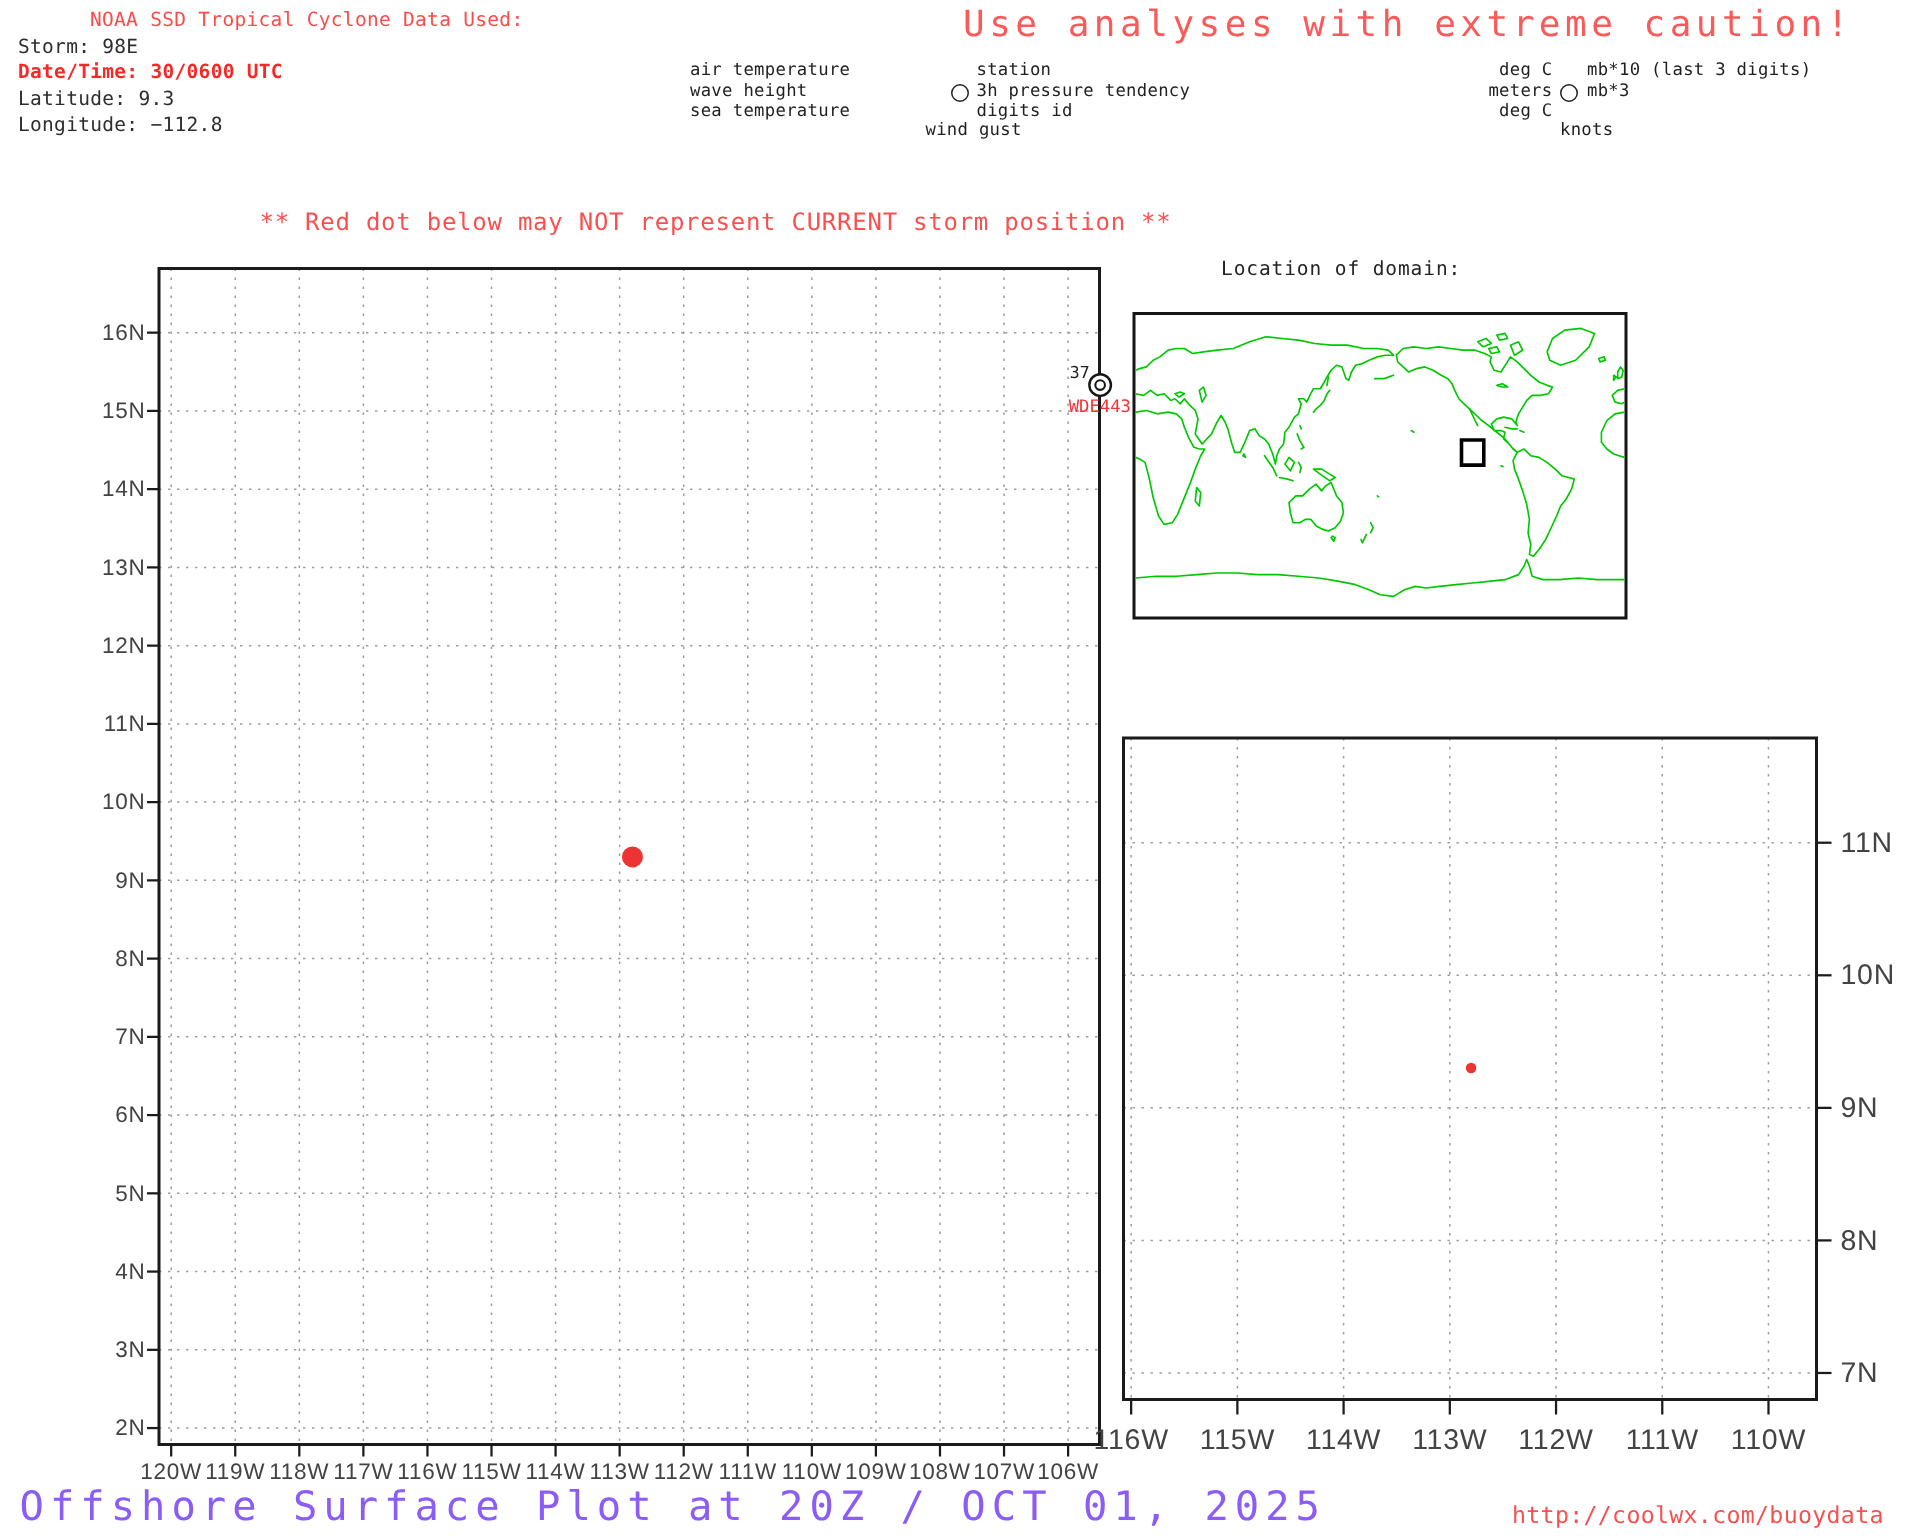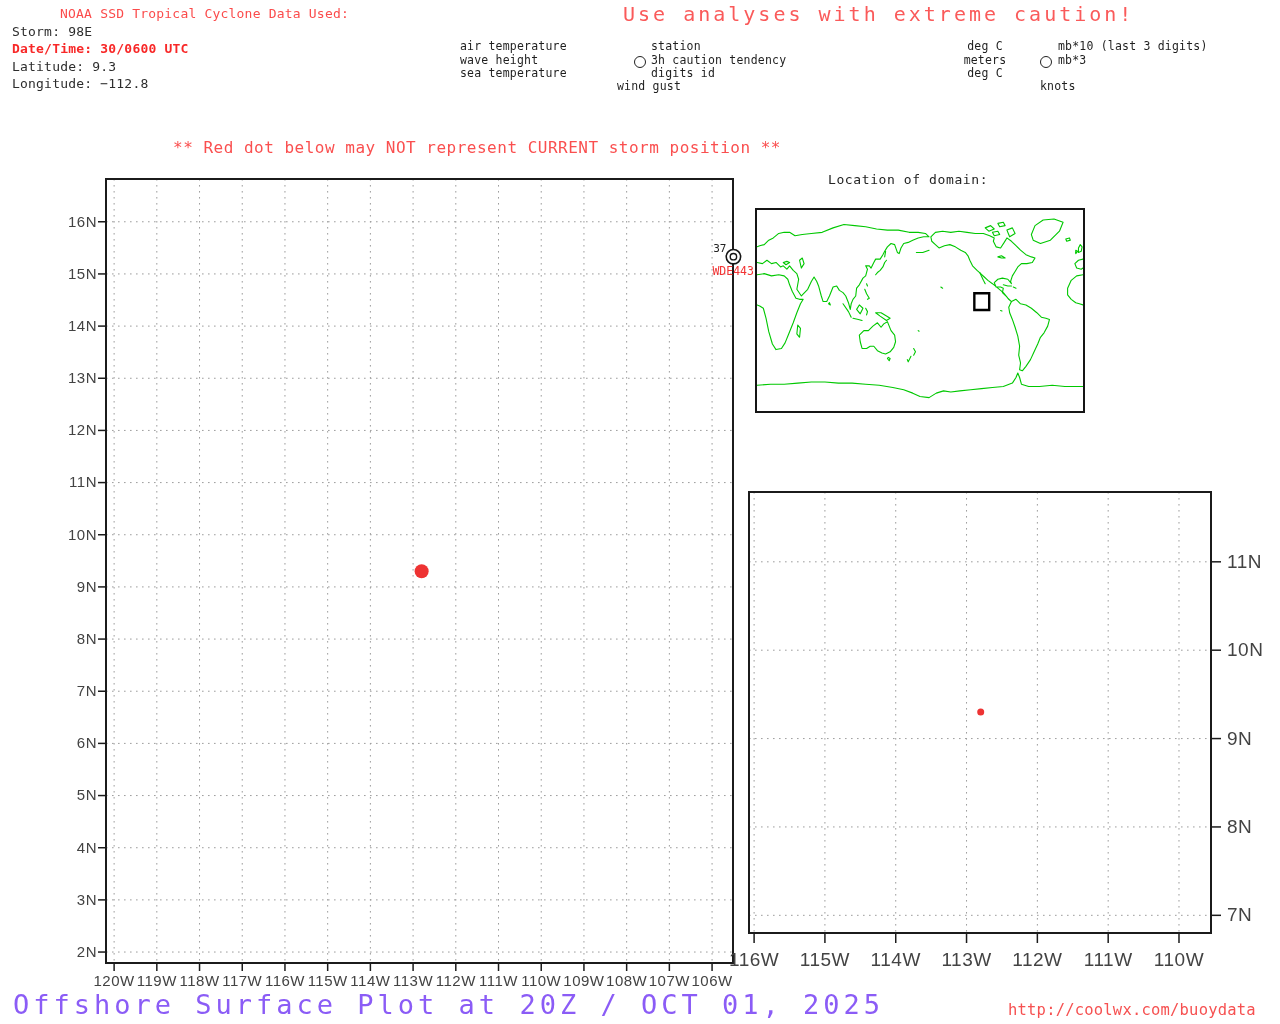--- a/index.html
+++ b/index.html
@@ -9,31 +9,31 @@
   #chart-svg{position:absolute;left:0;top:0;z-index:2;}
   .map-box{position:absolute;left:755px;top:208px;width:330px;height:205px;
            border:2px solid #151515;box-sizing:border-box;z-index:3;background:transparent;}
   #worldmap{width:100%;height:100%;display:block;}
   #worldmap path{fill:none;stroke:var(--green_map,#00c800);stroke-width:1.1;
                  vector-effect:non-scaling-stroke;stroke-linejoin:round;stroke-linecap:round;}
   #domain-rect{fill:none;stroke:#000;stroke-width:2.4;vector-effect:non-scaling-stroke;}
   .storm-info{left:12px;top:5px;font-size:13px;line-height:17.6px;color:#2d2d2d;letter-spacing:.2px;z-index:4;}
   .storm-info .red{color:var(--red_title,#fb4b4b);padding-left:48px;}
   .storm-info .redbold{color:var(--red_bold,#f82828);font-weight:bold;}
-  .caution{left:623px;top:2px;font-size:20px;letter-spacing:3px;color:var(--red_caution,#fa5a5a);z-index:4;}
+  .caution{left:642px;top:2px;font-size:24px;letter-spacing:3px;color:var(--red_caution,#fa5a5a);z-index:4;}
   .leg{font-size:11.5px;line-height:13.6px;color:#1f1f1f;letter-spacing:.2px;z-index:4;}
   .sl-left{left:460px;top:40px;width:168px;text-align:left;}
   .sl-right{left:651px;top:40px;}
   .sl-bottom{left:617px;top:80px;}
-  .ul-left{left:935px;top:40px;width:100px;text-align:center;}
+  .ul-left{left:935px;top:40px;width:100px;text-align:right;}
   .ul-right{left:1058px;top:40px;}
   .ul-bottom{left:1040px;top:80px;}
   .legend-circle{width:10px;height:10px;border:1.3px solid #222;border-radius:50%;z-index:4;}
   .warning{left:173px;top:138px;font-size:16px;letter-spacing:.5px;color:var(--red_warning,#fa4f4f);z-index:4;}
-  .inset-title{left:814px;top:172px;font-size:13px;letter-spacing:.6px;color:#242424;z-index:4;margin-left:14px;}
+  .inset-title{left:814px;top:172px;font-size:13px;letter-spacing:.6px;color:#242424;z-index:4;}
   .footer-title{left:13px;top:989px;font-size:27px;letter-spacing:4px;color:#8b5cf6;z-index:4;white-space:nowrap;}
   .footer-url{left:1008px;top:1001px;font-size:15.5px;letter-spacing:.2px;color:var(--red_url,#f65151);z-index:4;}
   .axlab{font-family:"Liberation Sans",sans-serif;fill:#434343;letter-spacing:.5px;}
   .grid{stroke:var(--grid,#9d9d9d);stroke-width:1;stroke-dasharray:1.6 4.4;}
   .tick{stroke:#1b1b1b;stroke-width:1.5;}
   .plotbox{fill:none;stroke:#1b1b1b;stroke-width:2;}
 </style>
 </head>
 <body>
 
@@ -49,21 +49,21 @@
 
 <div>
   <div class="abs leg sl-left">
     <div>air temperature</div>
     <div>wave height</div>
     <div>sea temperature</div>
   </div>
   <div class="abs legend-circle" style="left:634px;top:56px;"></div>
   <div class="abs leg sl-right">
     <div>station</div>
-    <div>3h caution tendency</div>
+    <div>3h pressure tendency</div>
     <div>digits id</div>
   </div>
   <div class="abs leg sl-bottom">wind gust</div>
 </div>
 
 <div>
   <div class="abs leg ul-left">
     <div>deg C</div>
     <div>meters</div>
     <div>deg C</div>

